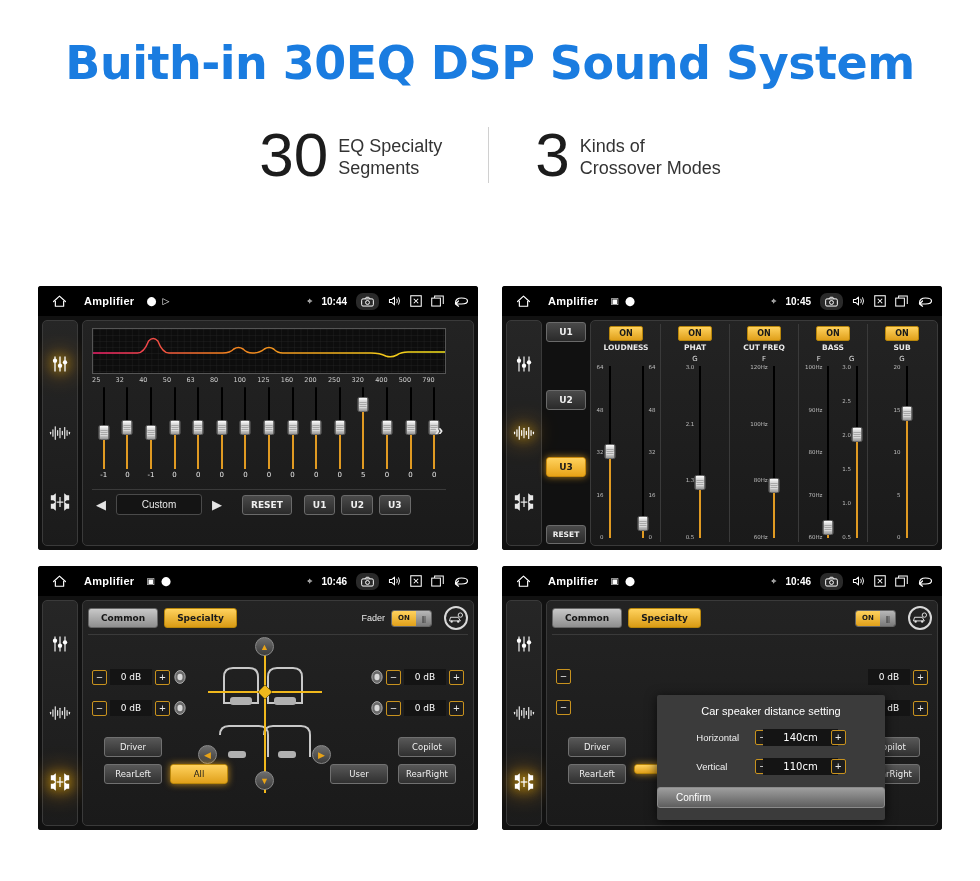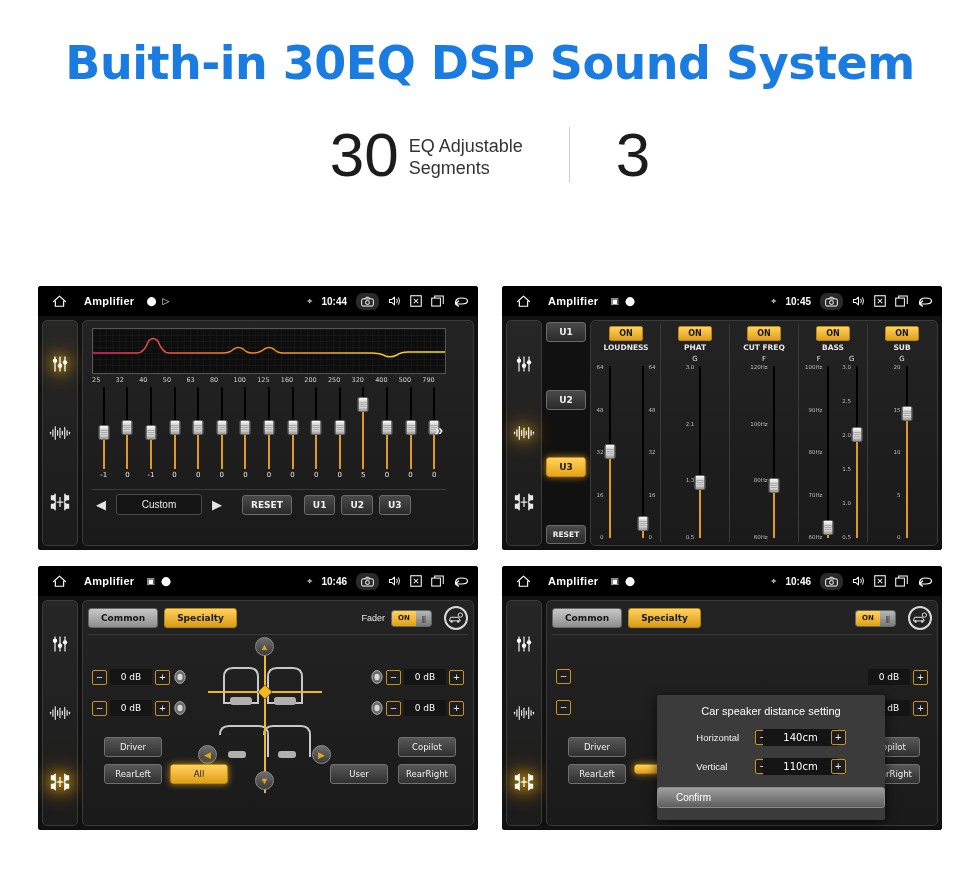--- a/index.html
+++ b/index.html
@@ -290,27 +290,31 @@
 </style>
 </head>
 <body>
 
 <h1 class="page-title">Buith-in 30EQ DSP Sound System</h1>
 
 <div class="stats-row">
   <div class="stat">
     <div class="stat-num">30</div>
     <div class="stat-text">
-      <div>EQ Adjustable</div>
+      <div>EQ Specialty</div>
       <div>Segments</div>
     </div>
   </div>
   <div class="stat-div"></div>
   <div class="stat">
     <div class="stat-num">3</div>
+    <div class="stat-text">
+      <div>Kinds of</div>
+      <div>Crossover Modes</div>
+    </div>
   </div>
 </div>
 
 <div class="panels">
 
   <div class="device">
     <div class="statusbar">
       <span class="sb-home">
         <svg width="15" height="13" viewBox="0 0 24 22">
             <path d="M2 11 L12 2 L22 11" fill="none" stroke="#fff" stroke-width="2" stroke-linecap="round" stroke-linejoin="round"></path>

